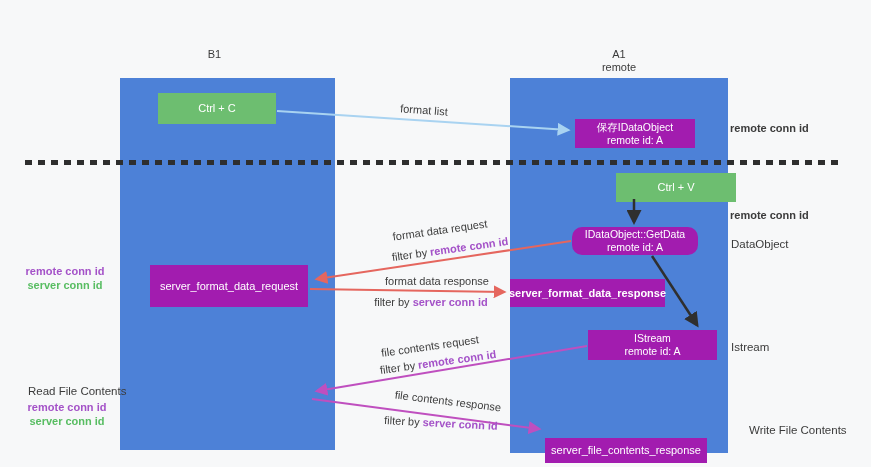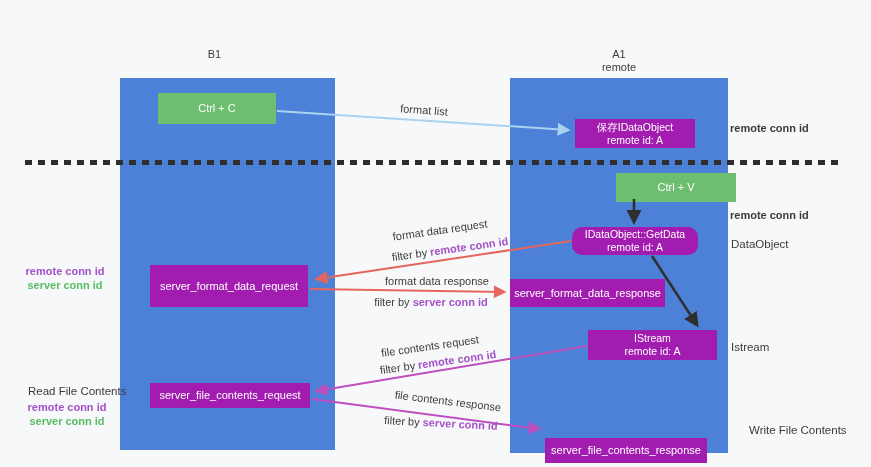--- a/index.html
+++ b/index.html
@@ -123,32 +123,29 @@
 
   <div class="node orange" style="left:572px; top:227px; width:126px; height:28px;border-radius:10px;">
     <div class="l2">IDataObject::GetData</div>
     <div class="l2">remote id: A</div>
   </div>
 
   <div class="node orange" style="left:150px; top:265px; width:158px; height:42px;">
     <div>server_format_data_request</div>
   </div>
 
-  <div class="node orange" style="left:510px; top:279px; width:155px; height:28px;">
+  <div class="node orange" style="left:510px; top:279px; width:155px; height:28px;font-weight:bold;">
     <div>server_format_data_response</div>
   </div>
 
   <div class="node orange" style="left:588px; top:330px; width:129px; height:30px;">
     <div class="l2">IStream</div>
     <div class="l2">remote id: A</div>
   </div>
 
-  <div class="node orange" style="left:150px; top:383px; width:160px; height:25px;">
-    <div>server_file_contents_request</div>
-  </div>
 
   <div class="node orange" style="left:545px; top:438px; width:162px; height:25px;">
     <div>server_file_contents_response</div>
   </div>
 
   <svg class="arrows" viewBox="0 0 871 467" xmlns="http://www.w3.org/2000/svg">
     <defs>
       <marker id="m-blue" viewBox="0 0 10 10" refX="8" refY="5" markerWidth="6.5" markerHeight="6.5" orient="auto">
         <path d="M0,0 L10,5 L0,10 z" fill="#a9d3f1"></path>
       </marker>

